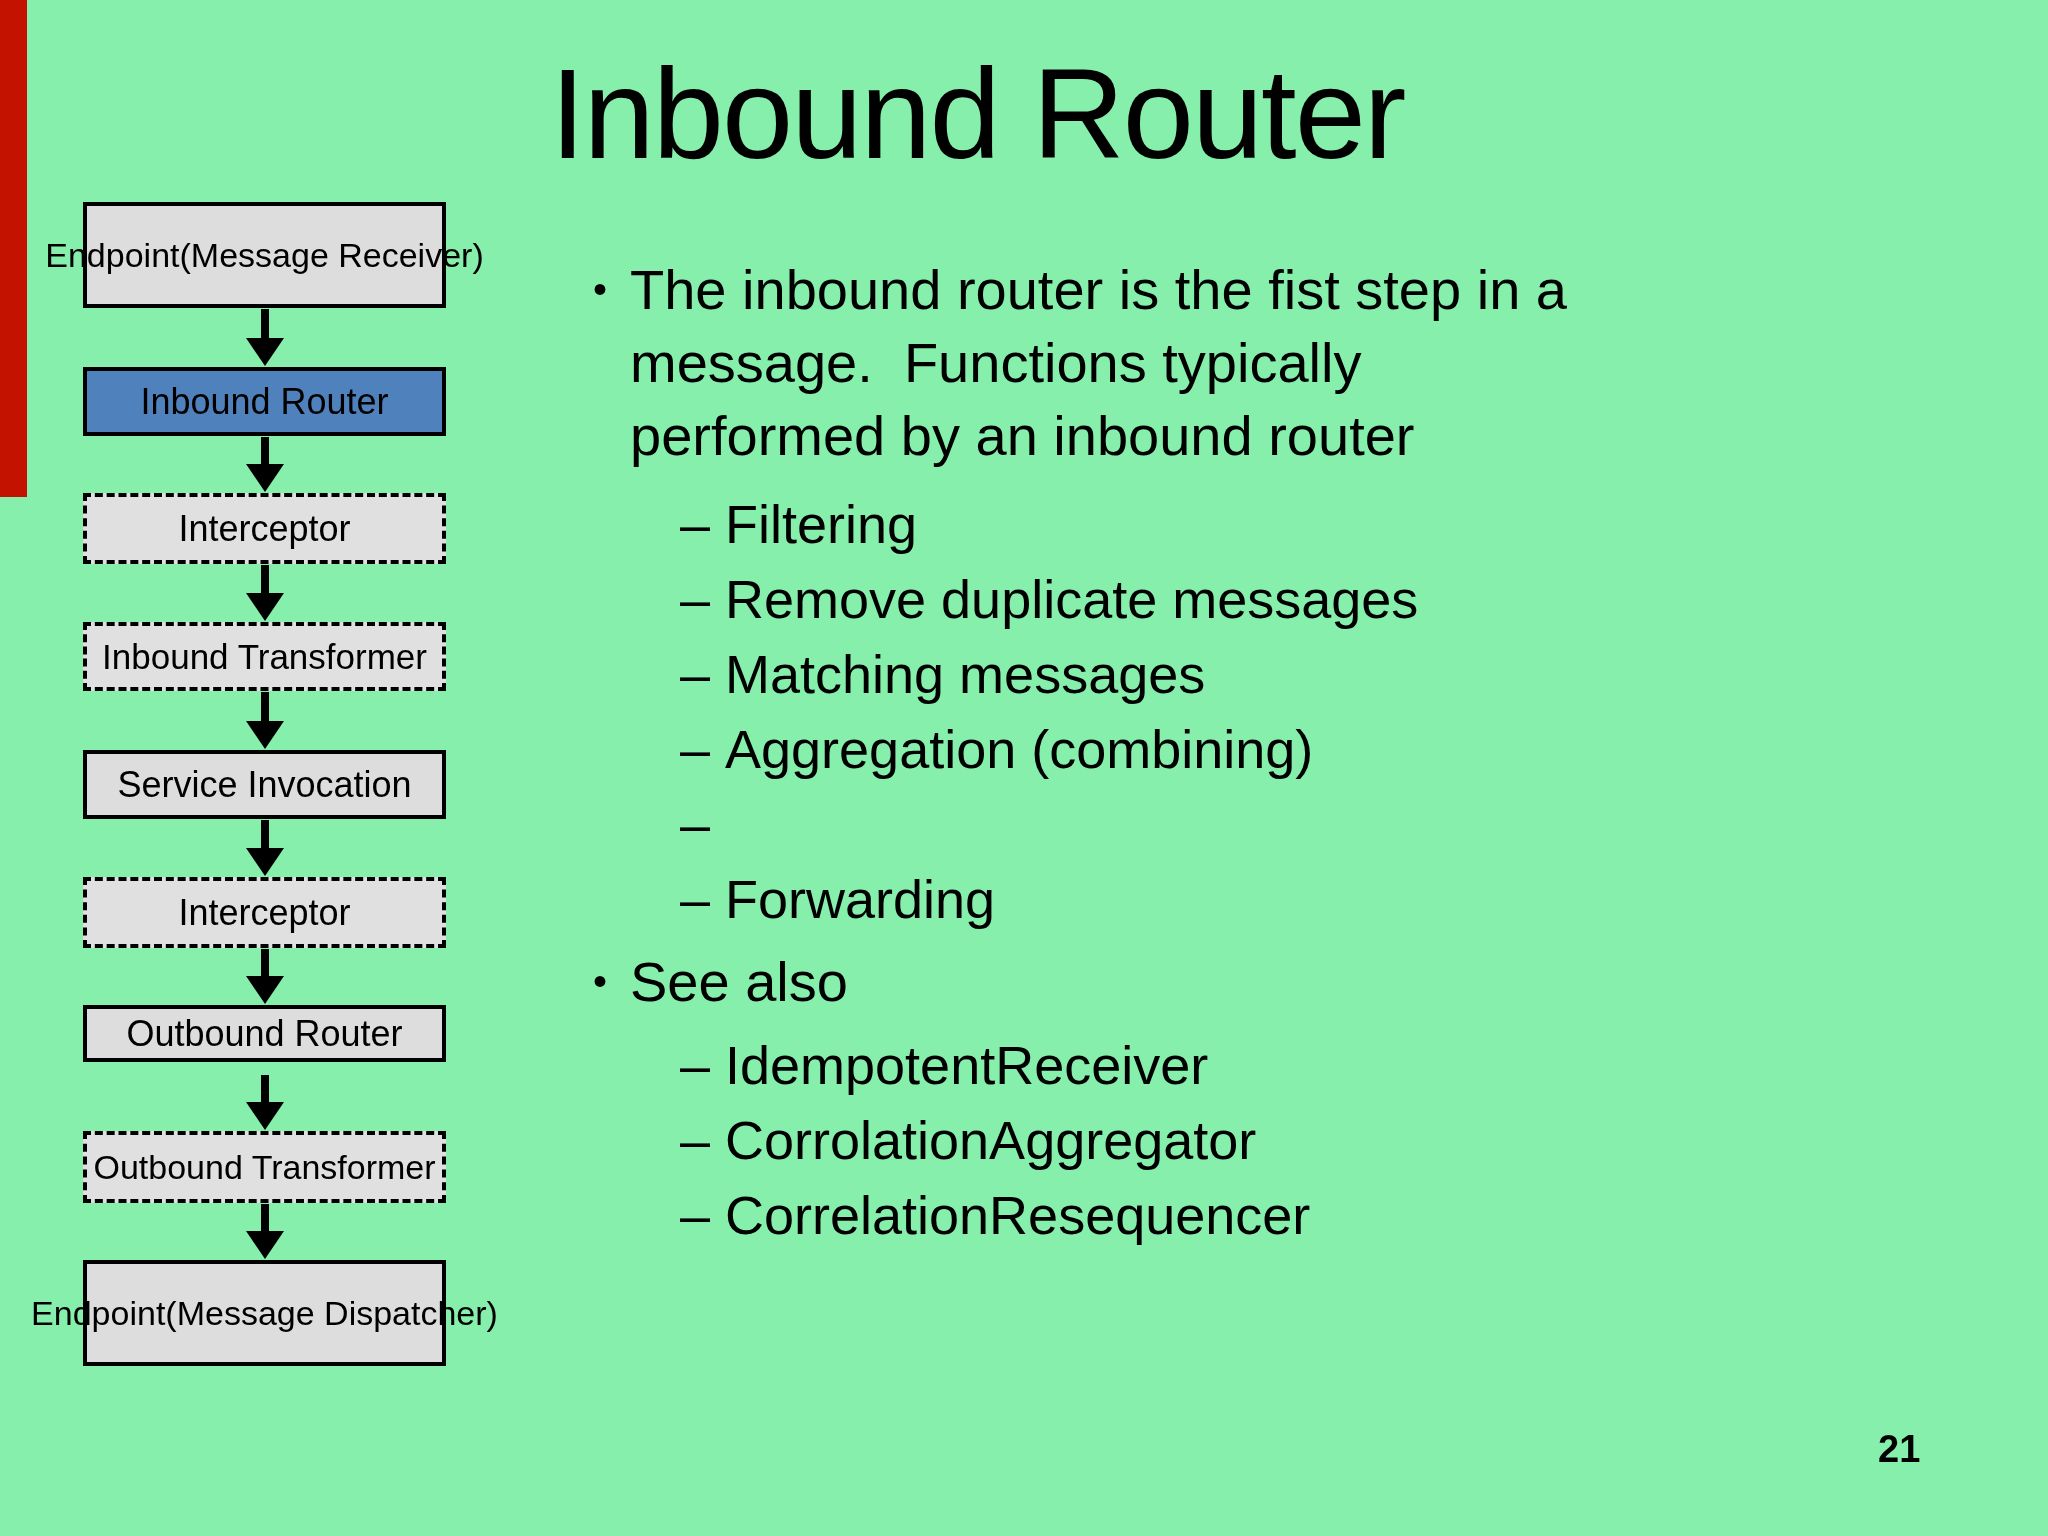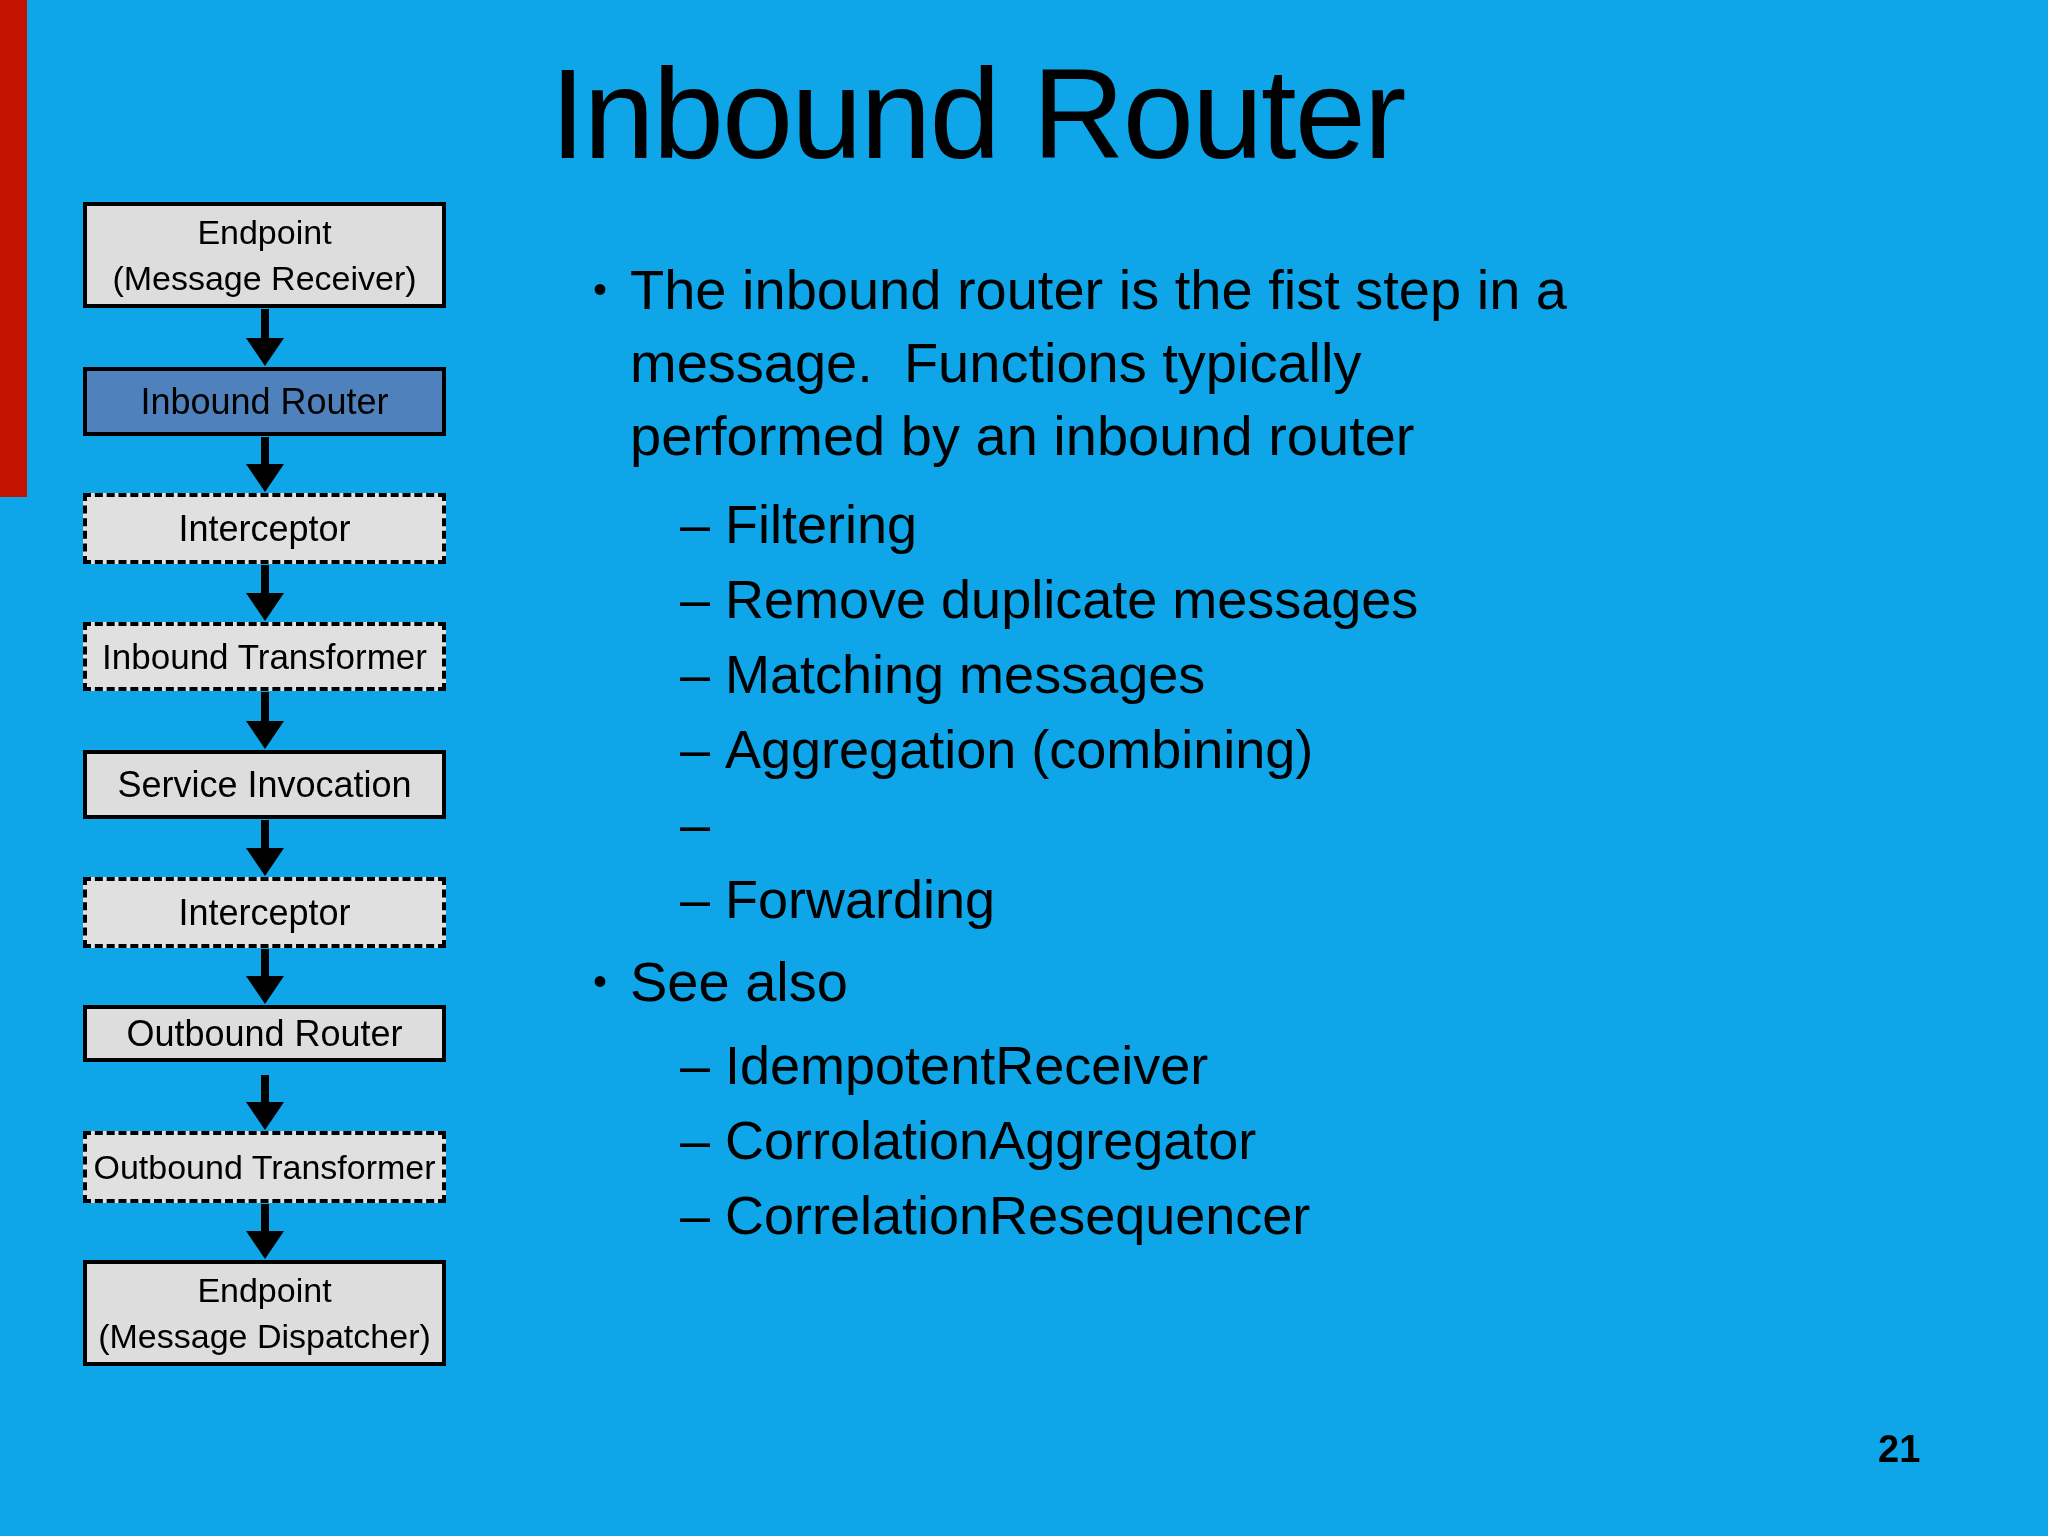--- a/index.html
+++ b/index.html
@@ -1,33 +1,33 @@
 <!DOCTYPE html>
 <html><head>
 <meta charset="utf-8">
 <style>
   html,body { margin:0; padding:0; background:#888; }
   .slide {
-    position:relative; width:2048px; height:1536px; background:#0ea5e9;
+    position:relative; width:2048px; height:1536px; background:#86efac;
     font-family:"Liberation Sans", sans-serif; color:#000; overflow:hidden;
   }
 
   
   .red-strip { position:absolute; left:0; top:0; width:27px; height:497px; background:#c41200; }
 
   
   .title {
     position:absolute; left:550px; top:40px; margin:0;
     font-size:128px; font-weight:400; letter-spacing:-2px; white-space:nowrap;
   }
 
   
   .box {
     position:absolute; left:83px; width:363px; box-sizing:border-box;
-    display:flex; flex-direction:column; align-items:center; justify-content:center;
+    display:flex; flex-direction:row; align-items:center; justify-content:center;
     text-align:center; font-size:36px; line-height:46px;
   }
   .box.solid  { background:#dddddd; border:4px solid #000; }
   .box.dashed { background:#e0e0e0; border:4px dashed #000; }
   .box.highlighted { background:#4f81bd; border:4px solid #000; }
   .box .box-label { white-space:nowrap; }
   .b1 { top:202px;  height:106px; font-size:34px; }
   .b2 { top:367px;  height:69px; }
   .b3 { top:493px;  height:71px; }
   .b4 { top:622px;  height:69px; font-size:35px; }

